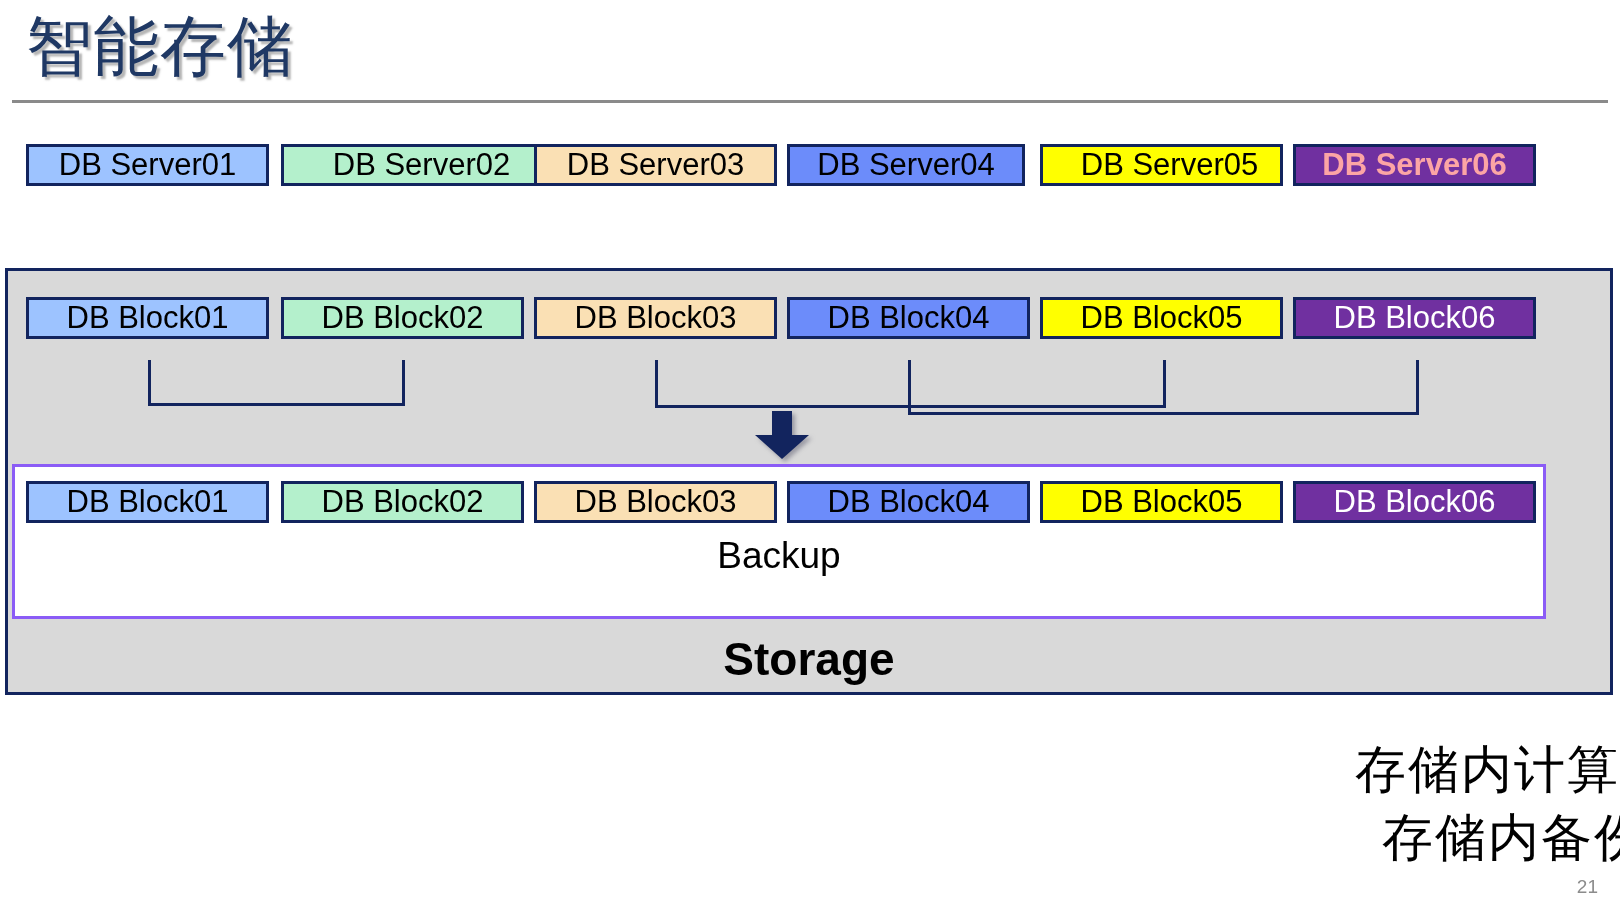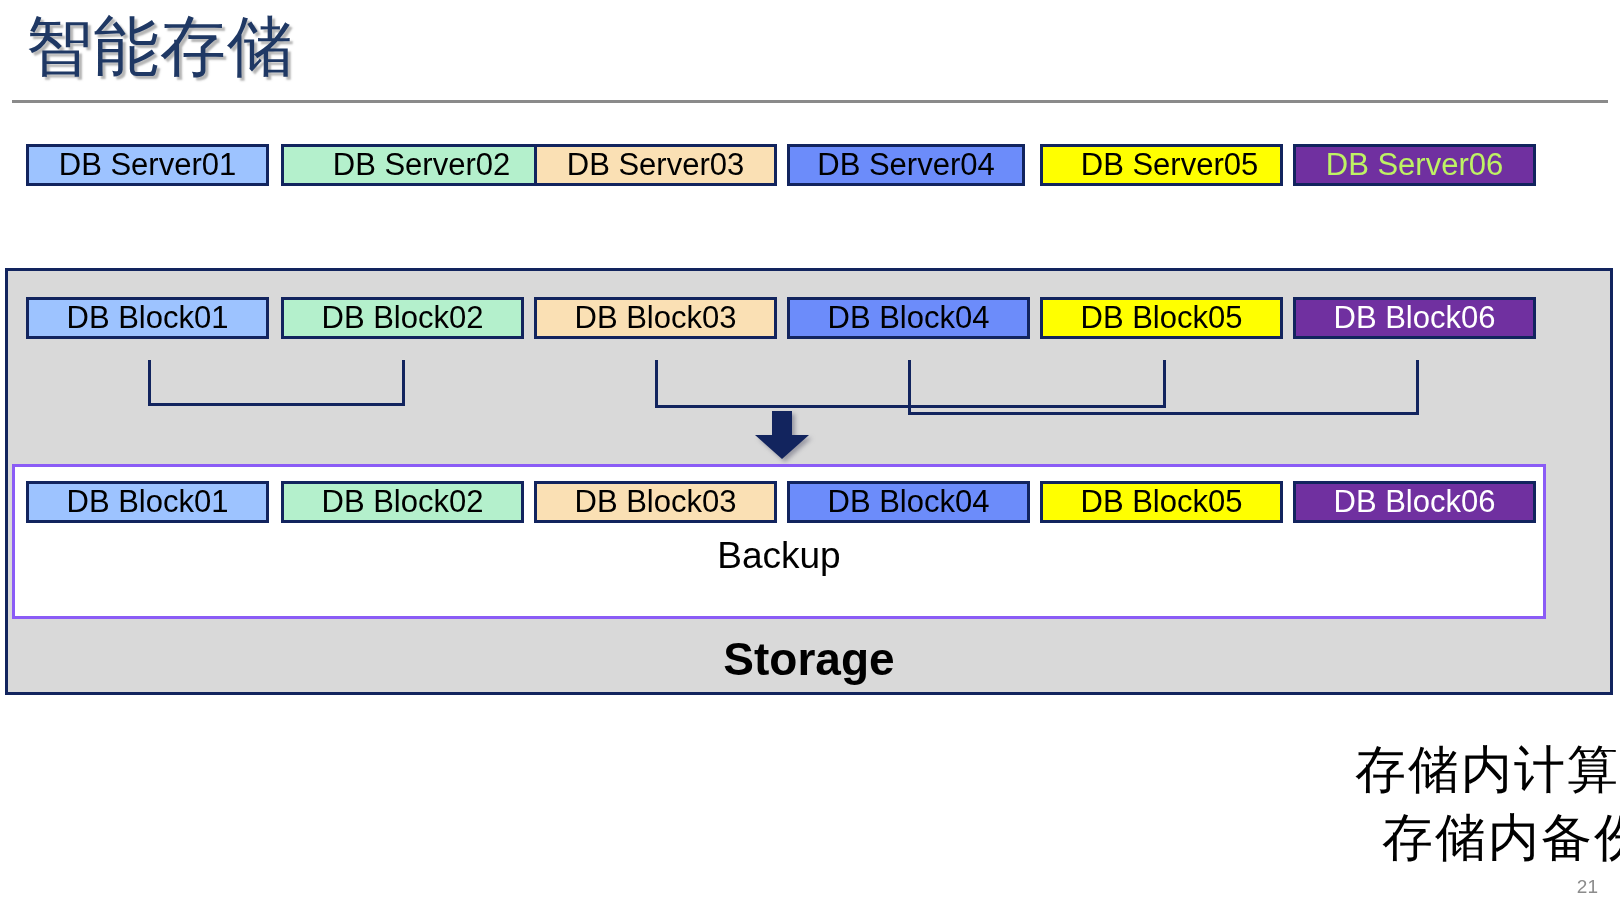--- a/index.html
+++ b/index.html
@@ -176,21 +176,21 @@
   <div class="backup-box">
     <div class="backup-label">Backup</div>
   </div>
 
   <div id="chip-layer">
       <div class="chip" style="left: 26px; width: 243px; top: 144px; background: rgb(157, 195, 255); color: rgb(0, 0, 0);">DB Server01</div>
       <div class="chip" style="left: 281px; width: 281px; top: 144px; background: rgb(180, 240, 204); color: rgb(0, 0, 0);">DB Server02</div>
       <div class="chip" style="left: 534px; width: 243px; top: 144px; background: rgb(250, 224, 180); color: rgb(0, 0, 0);">DB Server03</div>
       <div class="chip" style="left: 787px; width: 238px; top: 144px; background: rgb(108, 140, 250); color: rgb(0, 0, 0);">DB Server04</div>
       <div class="chip" style="left: 1040px; width: 243px; top: 144px; background: rgb(255, 255, 0); color: rgb(0, 0, 0); padding-left: 16px;">DB Server05</div>
-      <div class="chip white-text" style="left: 1293px; width: 243px; top: 144px; background: rgb(112, 48, 160); color: #bef264;">DB Server06</div>
+      <div class="chip white-text" style="left: 1293px; width: 243px; top: 144px; background: rgb(112, 48, 160); color: #fca5a5; font-weight: bold;">DB Server06</div>
       <div class="chip" style="left: 26px; width: 243px; top: 297px; background: rgb(157, 195, 255); color: rgb(0, 0, 0);">DB Block01</div>
       <div class="chip" style="left: 281px; width: 243px; top: 297px; background: rgb(180, 240, 204); color: rgb(0, 0, 0);">DB Block02</div>
       <div class="chip" style="left: 534px; width: 243px; top: 297px; background: rgb(250, 224, 180); color: rgb(0, 0, 0);">DB Block03</div>
       <div class="chip" style="left: 787px; width: 243px; top: 297px; background: rgb(108, 140, 250); color: rgb(0, 0, 0);">DB Block04</div>
       <div class="chip" style="left: 1040px; width: 243px; top: 297px; background: rgb(255, 255, 0); color: rgb(0, 0, 0);">DB Block05</div>
       <div class="chip white-text" style="left: 1293px; width: 243px; top: 297px; background: rgb(112, 48, 160); color: rgb(255, 255, 255);">DB Block06</div>
       <div class="chip" style="left: 26px; width: 243px; top: 481px; background: rgb(157, 195, 255); color: rgb(0, 0, 0);">DB Block01</div>
       <div class="chip" style="left: 281px; width: 243px; top: 481px; background: rgb(180, 240, 204); color: rgb(0, 0, 0);">DB Block02</div>
       <div class="chip" style="left: 534px; width: 243px; top: 481px; background: rgb(250, 224, 180); color: rgb(0, 0, 0);">DB Block03</div>
       <div class="chip" style="left: 787px; width: 243px; top: 481px; background: rgb(108, 140, 250); color: rgb(0, 0, 0);">DB Block04</div>

